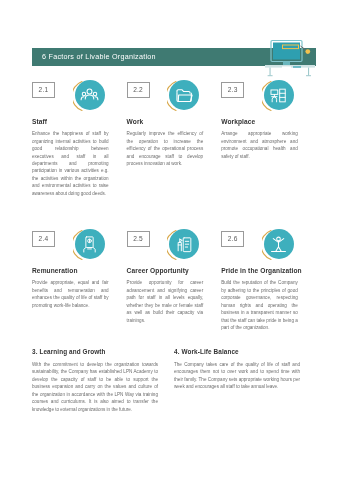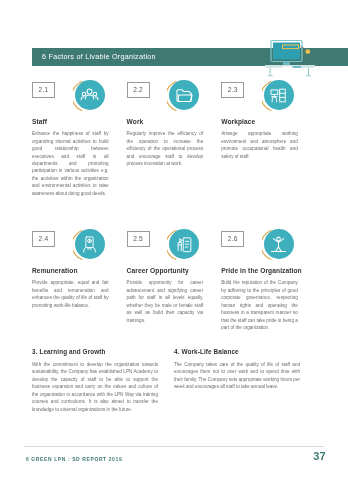--- a/index.html
+++ b/index.html
@@ -15,21 +15,21 @@
     position:absolute;inset:0;
     width:348px;height:480px;
     background:#fff;
   }
 
   
   .header-zone{
     position:absolute;left:0;top:38px;width:348px;height:38px;
   }
   .header-bar{
-    position:absolute;left:32px;top:10px;width:316px;height:18px;
+    position:absolute;left:32px;top:10px;width:284px;height:18px;
     background:#3f7a72;
   }
   .header-title{
     position:absolute;left:10px;top:0;height:18px;line-height:18px;
     font-size:7.2px;letter-spacing:.25px;color:#ffffff;white-space:nowrap;
   }
   .monitor{
     position:absolute;left:262px;top:0px;width:56px;height:40px;
   }
 
@@ -280,19 +280,14 @@
     <div class="section">
       <p class="section-title">3. Learning and Growth</p>
       <p class="section-body">With the commitment to develop the organization towards sustainability, the Company has established LPN Academy to develop the capacity of staff to be able to support the business expansion and carry on the values and culture of the organization in accordance with the LPN Way via training courses and curriculums. It is also aimed to transfer the knowledge to external organizations in the future.</p>
     </div>
     <div class="section">
       <p class="section-title">4. Work-Life Balance</p>
       <p class="section-body">The Company takes care of the quality of life of staff and encourages them not to over work and to spend time with their family. The Company sets appropriate working hours per week and encourages all staff to take annual leave.</p>
     </div>
   </div>
 
-  <div class="footer">
-    <div class="footer-rule"></div>
-    <div class="footer-text">6 GREEN LPN : SD REPORT 2019</div>
-    <div class="footer-page">37</div>
-  </div>
 
 </div>
 
 </body></html>

